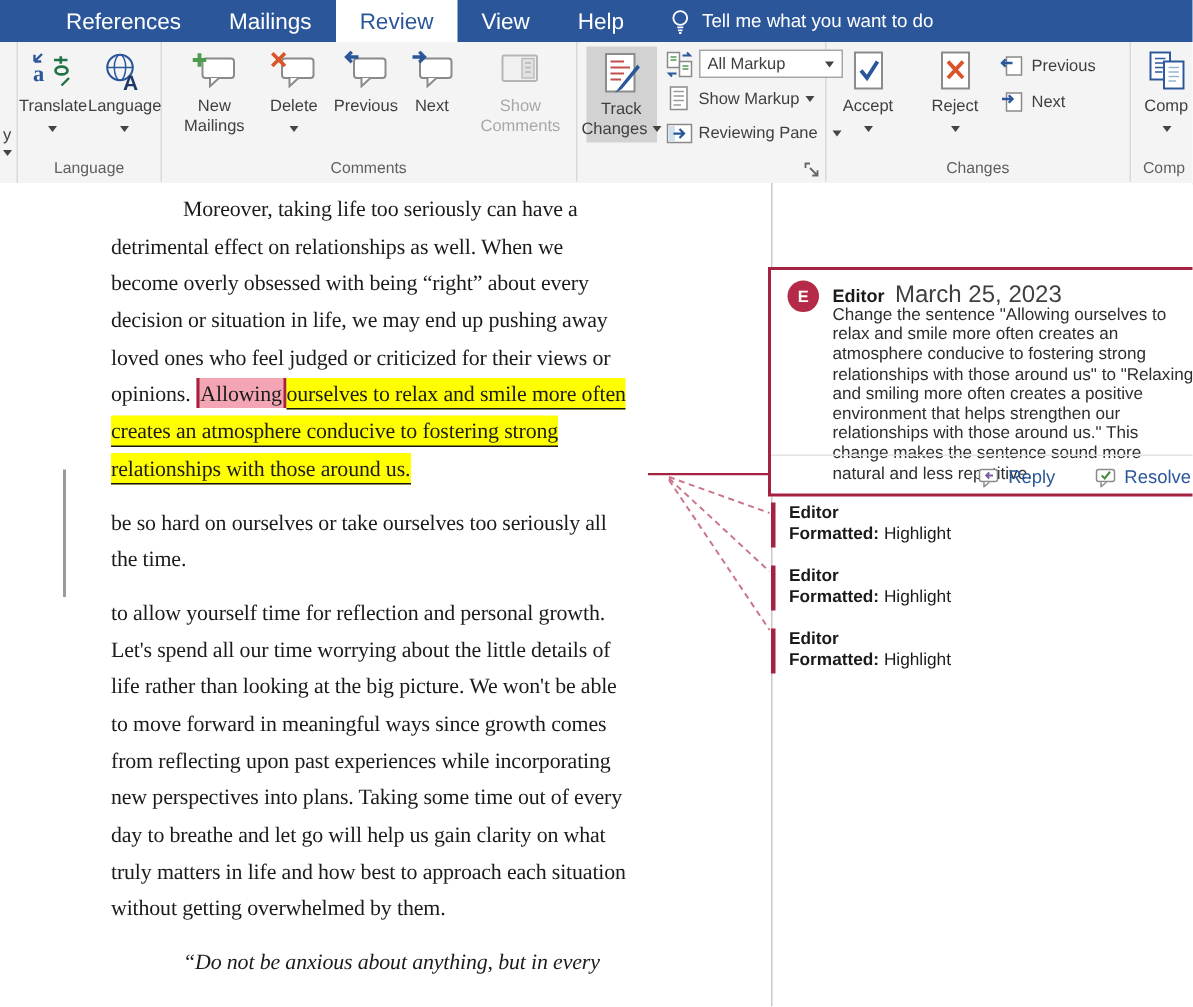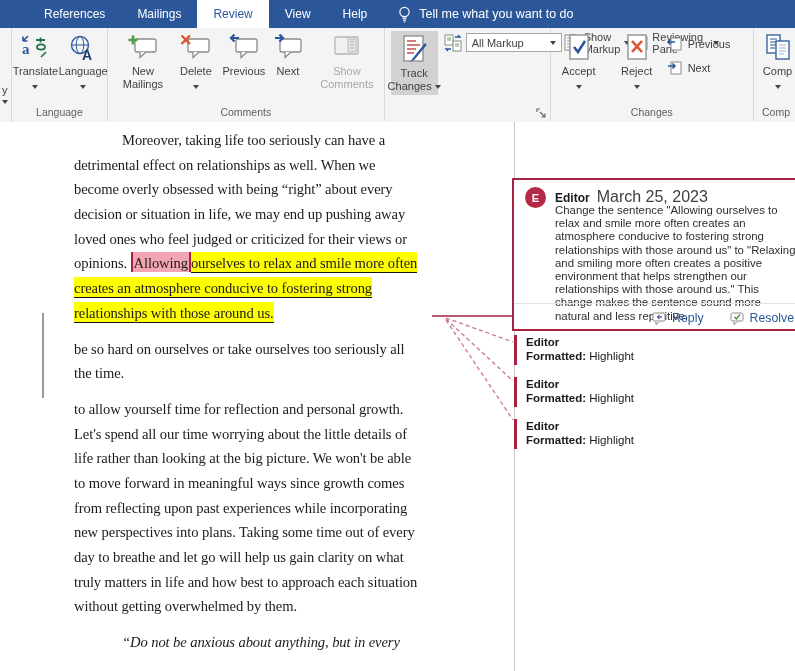--- a/index.html
+++ b/index.html
@@ -4,21 +4,21 @@
 <style>
   html,body{margin:0;padding:0;background:#fff;}
   body{width:795px;height:671px;overflow:hidden;position:relative;
        font-family:"Liberation Sans", sans-serif;-webkit-font-smoothing:antialiased;}
   .app{position:absolute;inset:0;}
 
   
   .tabbar{position:absolute;left:0;top:0;width:795px;height:28px;background:#2b579a;
           display:flex;align-items:stretch;}
   .tabs{display:flex;margin-left:28px;}
-  .tab{color:#fff;font-size:12px;display:flex;align-items:center;padding:0 16px;cursor:default;}
+  .tab{color:#fff;font-size:15px;display:flex;align-items:center;padding:0 16px;cursor:default;}
   .tab.active{background:#fff;color:#2b579a;}
   .tellme{display:flex;align-items:center;gap:7px;color:#fff;font-size:12.5px;margin-left:14px;}
 
   
   .ribbon{position:absolute;left:0;top:28px;width:795px;height:94px;background:#f4f4f4;
           border-bottom:1px solid #c9c9c9;display:flex;}
   .rgroup{position:relative;height:93px;box-sizing:border-box;border-right:1px solid #d9d9d9;
           display:flex;flex-direction:column;}
   .rgroup-content{flex:1;display:flex;align-items:flex-start;padding-top:3px;}
   .rgroup-label{height:16px;text-align:center;font-size:10.5px;color:#5f5f5f;line-height:14px;}
@@ -202,21 +202,21 @@
           <span class="icon">
             <svg width="32" height="32" viewBox="0 0 32 32">
               <rect x="6" y="2" width="19" height="25" fill="#fff" stroke="#8a8a8a" stroke-width="1.3"></rect>
               <path d="M9 7 h9 M9 11 h13 M9 15 h9 M9 19 h7" stroke="#c0504d" stroke-width="1.4"></path>
               <path d="M27 9 L15 24 l-3 4 l4.6 -2.6 L28.6 11 z" fill="#2b579a"></path>
             </svg>
           </span>
           <span class="lbl">Track</span>
           <span class="lbl"><span>Changes</span> <span class="caret"></span></span>
         </div>
-        <div style="margin-left:5px;display:flex;flex-direction:row;">
+        <div style="margin-left:5px;display:flex;flex-direction:column;">
           <div class="smallrow">
             <span>
               <svg width="18" height="18" viewBox="0 0 18 18">
                 <rect x="1" y="1" width="8" height="10" fill="#fff" stroke="#8a8a8a"></rect>
                 <rect x="9" y="7" width="8" height="10" fill="#fff" stroke="#8a8a8a"></rect>
                 <path d="M11 3 h5 l-2 -2 M7 15 h-5 l2 2" stroke="#2b579a" stroke-width="1.3" fill="none"></path>
                 <path d="M3 4 h4 M3 6 h4 M11 10 h4 M11 12 h4" stroke="#4e9a4e" stroke-width="0.9"></path>
               </svg>
             </span>
             <div class="combo">

